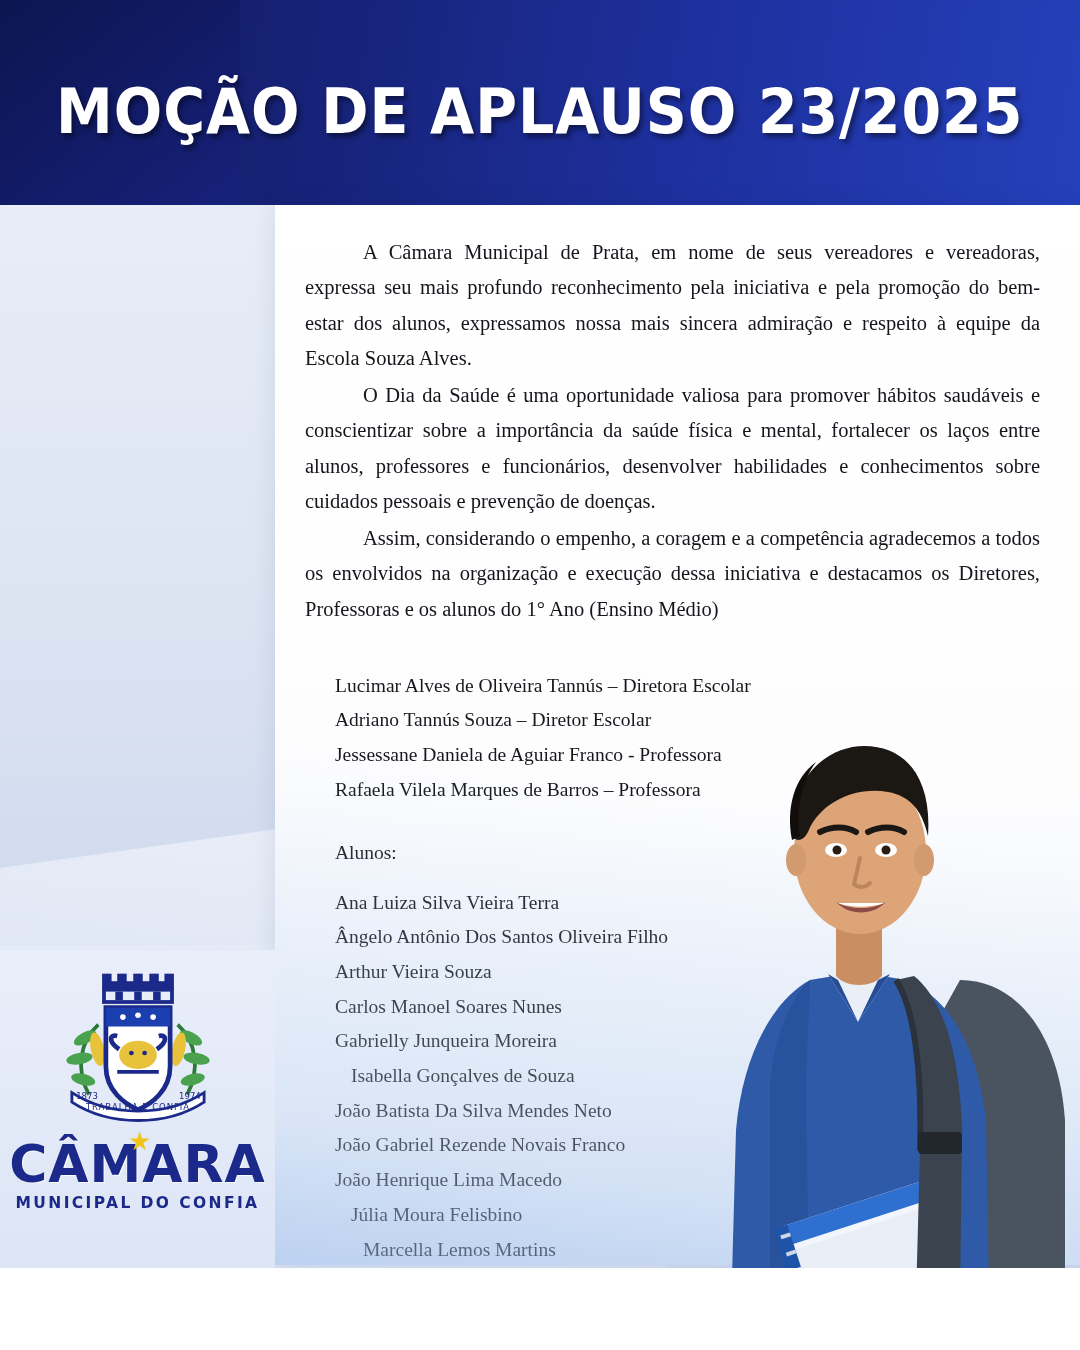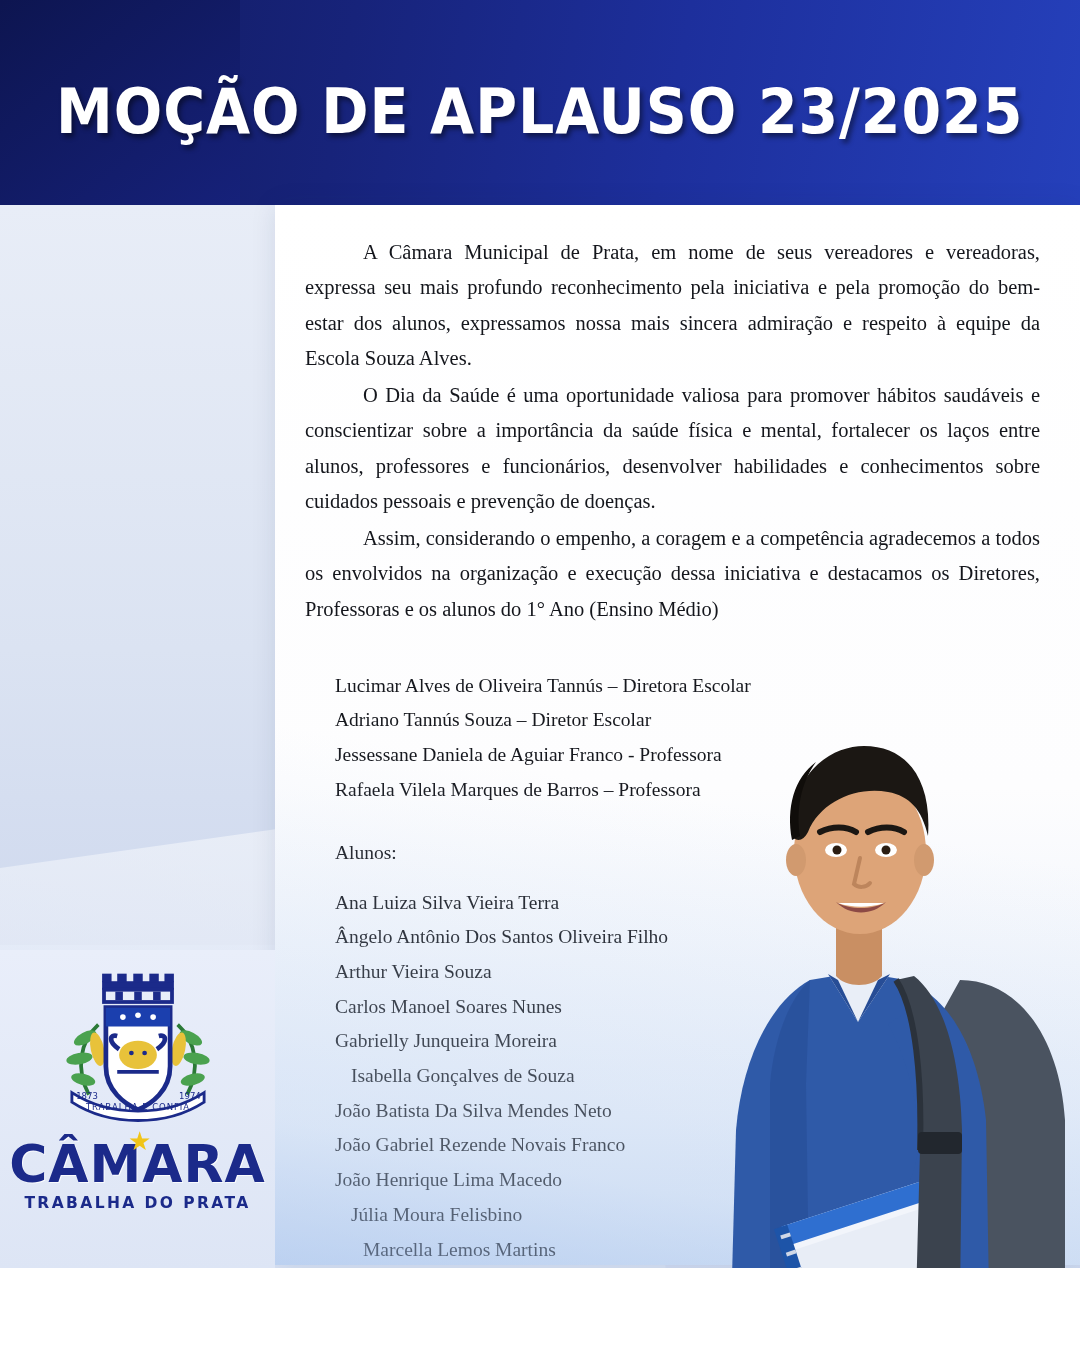--- a/index.html
+++ b/index.html
@@ -294,21 +294,21 @@
       <path d="M78,110 L122,110" stroke="#1b2a8a" stroke-width="4"></path>
 
       <path d="M30,132 C70,158 130,158 170,132 L170,142 C130,168 70,168 30,142 Z" fill="#ffffff" stroke="#1b2a8a" stroke-width="3"></path>
       <text x="100" y="150" text-anchor="middle" font-family="DejaVu Sans, sans-serif" font-size="9" fill="#1b2a8a" letter-spacing="1">TRABALHA E CONFIA</text>
       <text x="46" y="139" text-anchor="middle" font-family="DejaVu Sans, sans-serif" font-size="9" fill="#1b2a8a">1873</text>
       <text x="155" y="139" text-anchor="middle" font-family="DejaVu Sans, sans-serif" font-size="9" fill="#1b2a8a">1974</text>
     </svg>
 
     <div class="logo-star">★</div>
     <div class="logo-camara">CÂMARA</div>
-    <div class="logo-sub">TRABALHA DO PRATA</div>
+    <div class="logo-sub">MUNICIPAL DO CONFIA</div>
   </div>
 
   <svg class="photo" viewBox="0 0 420 670">
 
     <path d="M300,300 C360,300 400,360 405,440 L405,640 L320,640 L320,430 C316,370 300,345 280,336 Z" fill="#4a5360"></path>
 
     <path d="M150,300 C110,322 82,380 76,450 L70,670 L330,670 L326,440 C318,368 290,318 246,300 L198,292 Z" fill="#2f5aa8"></path>
     <path d="M150,300 C128,320 114,360 110,404 L110,670 L150,670 L146,404 Z" fill="#274d96" opacity="0.6"></path>
 
     <path d="M168,294 L198,342 L230,294 L210,284 L186,284 Z" fill="#e9eef7"></path>

